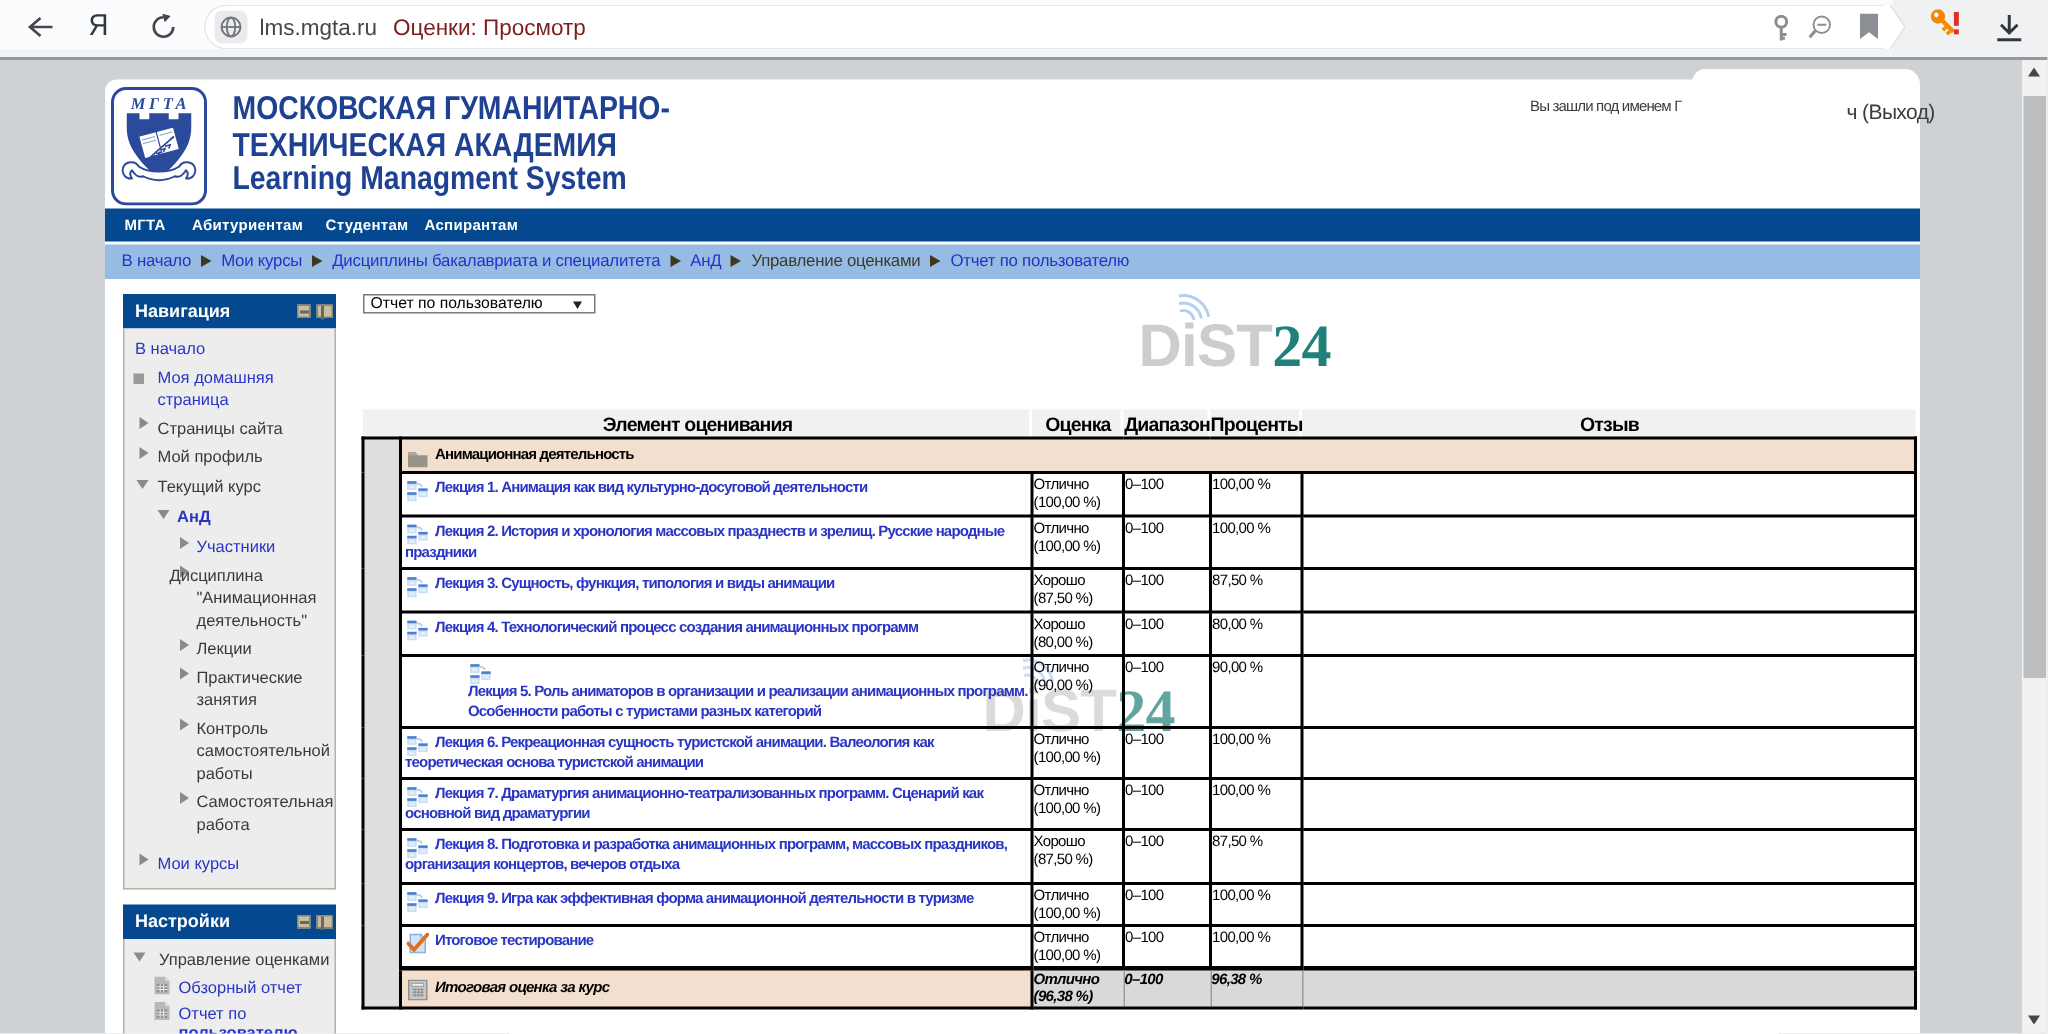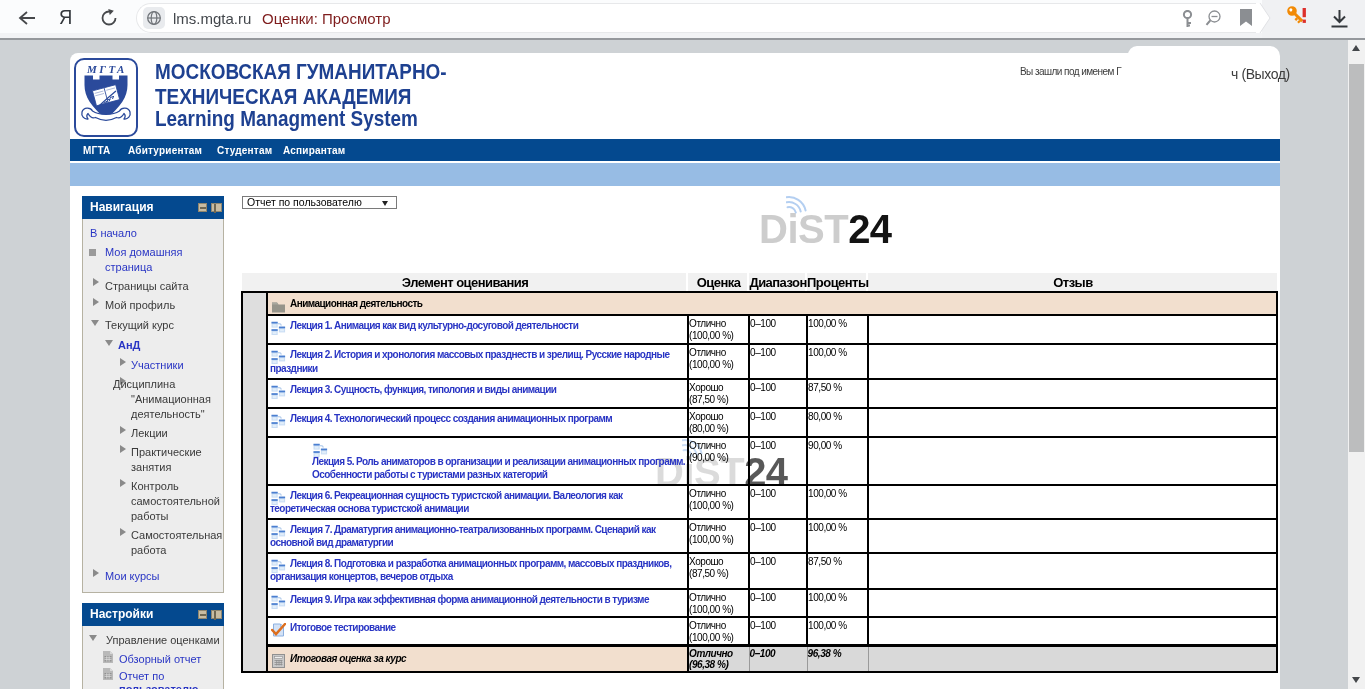--- a/index.html
+++ b/index.html
@@ -51,21 +51,21 @@
 .sqb { position:absolute; width:7px; height:7px; background:#9a9a9a; }
 .gicon { position:absolute; width:12px; height:12px; }
 
 
 #selbox { position:absolute; left:242px; top:196px; width:155px; height:13px; border:1px solid #7a7a7a; background:#fff; font-size:10.5px; color:#000; padding-left:4px; line-height:11px; }
 #selbox .arr { position:absolute; right:8px; top:4px; width:0; height:0; border-style:solid; border-width:5px 3.5px 0 3.5px; border-color:#222 transparent transparent transparent; }
 #h1 { position:absolute; left:530px; top:221px; font-size:17px; font-weight:bold; color:#111; }
 
 .wm { position:absolute; font-weight:bold; font-size:40px; letter-spacing:-0.5px; white-space:nowrap; }
 .wm .g { color:#c9c9c9; }
-.wm .o { color:#000000; }
+.wm .o { color:#0f766e;font-family:Liberation Serif, serif; }
 
 
 #gtable { position:absolute; left:241px; top:273px; border-collapse:collapse; table-layout:fixed; font-size:10px; letter-spacing:-0.45px; }
 #gtable td, #gtable th { overflow:visible; }
 #gtable th { background:#f1f1f1; font-weight:bold; color:#000; font-size:13px; letter-spacing:-0.55px; border-right:none; box-shadow: inset -2px 0 0 #fff; height:19px; vertical-align:middle; }
 #gtable th:last-child { box-shadow:none; }
 #gtable td.gut { background:#dedede !important; border:2px solid #000; }
 #gtable td.c { border:2px solid #000; vertical-align:top; padding-top:2px; line-height:12px; }
 #gtable td.item { border:2px solid #000; vertical-align:top; padding:3px 2px 2px 2px; line-height:13.5px; }
 #gtable td.item a { color:#2935c4; font-weight:bold; text-decoration:none; white-space:nowrap; letter-spacing:-0.55px; }
@@ -168,20 +168,21 @@
   <div id="userinfo" style="left:1020px;">Вы зашли под именем Г</div>
   <div id="userinfo2" style="position:absolute;left:1231px;top:66px;font-size:14px;letter-spacing:-0.4px;color:#3c3c3c;">ч (Выход)</div>
 
   <div id="navbar">
     <span style="left:13px;">МГТА</span>
     <span style="left:58px;">Абитуриентам</span>
     <span style="left:147px;">Студентам</span>
     <span style="left:213px;">Аспирантам</span>
   </div>
   <div id="crumbbar"></div>
+  <div id="crumb">В начало<span class="sep"></span>Мои курсы<span class="sep"></span>Дисциплины бакалавриата и специалитета<span class="sep"></span>АнД<span class="sep"></span><span style="color:#3b3b28;">Управление оценками</span><span class="sep"></span>Отчет по пользователю</div>
 
   <div class="block" id="blk-nav" style="top:196px;">
     <div class="blockhdr">Навигация<span class="ic1"></span><span class="ic2"></span></div>
     <div class="blockbody" id="navbody" style="height:374px;">
       <div class="nav-item" style="left:7px;top:8px;"><a>В начало</a></div>
       <span class="sqb" style="left:6px;top:30px;"></span>
       <div class="nav-item" style="left:22px;top:27px;"><a>Моя домашняя</a></div>
       <div class="nav-item" style="left:22px;top:42px;"><a>страница</a></div>
       <span class="tri-r" style="left:10px;top:59px;"></span>
       <div class="nav-item" style="left:22px;top:61px;">Страницы сайта</div>

